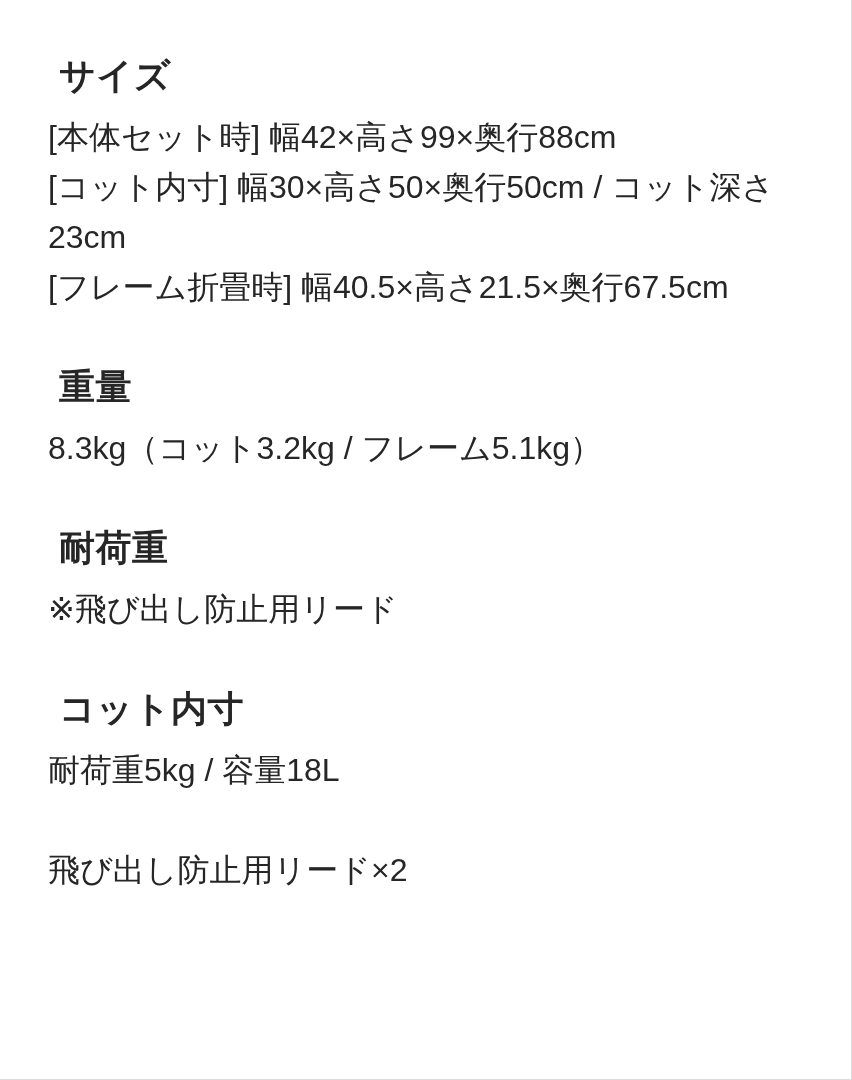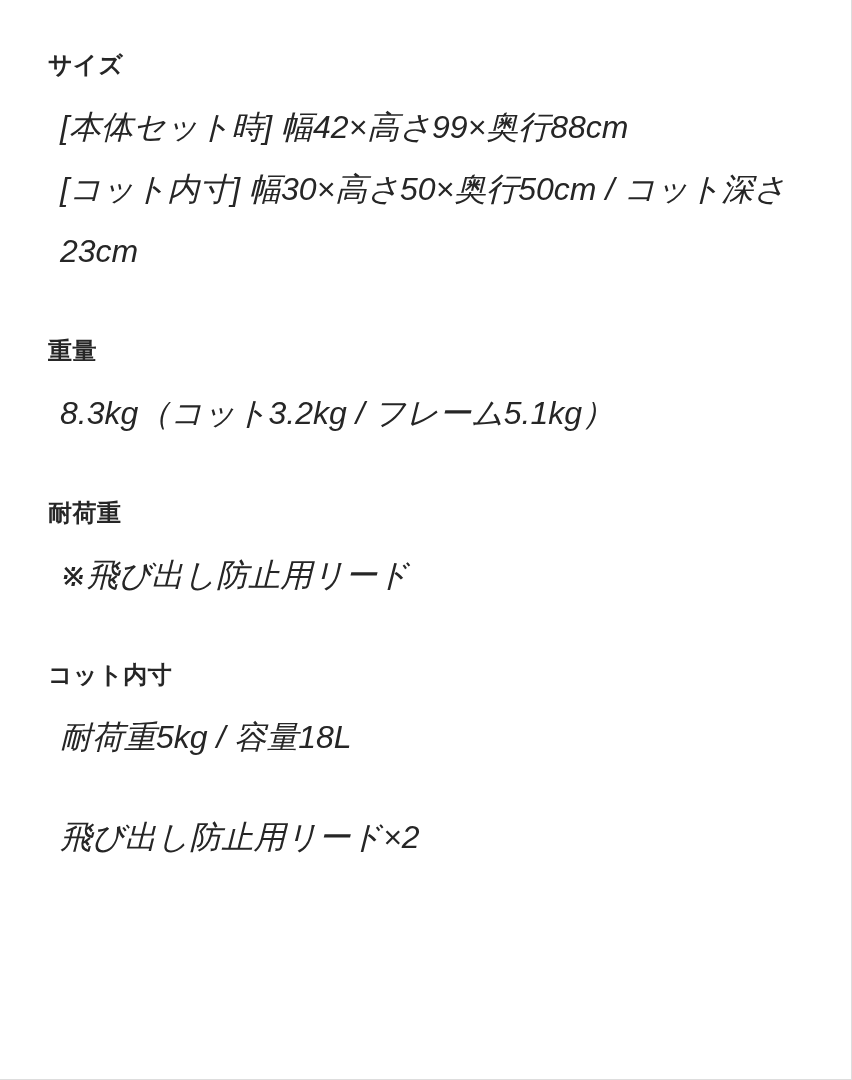--- a/index.html
+++ b/index.html
@@ -21,43 +21,43 @@
     line-height: 50px;
     overflow: hidden;
   }
   .spec-section {
     margin: 0 0 50px 0;
   }
   .spec-section:last-child {
     margin-bottom: 0;
   }
   .spec-title {
-    margin: 0;
-    font-size: 24px;
+    margin: 11px;
+    font-size: 36px;
     font-weight: 700;
     line-height: 50px;
     letter-spacing: 0.5px;
   }
   .spec-line {
-    margin: 12px;
+    margin: 0;
     font-weight: 400;
     line-height: 50px;
-    font-style: italic;
   }
 </style>
 </head>
 <body>
 
 <div class="page">
 
   <section class="spec-section">
     <h3 class="spec-title">サイズ</h3>
     <p class="spec-line">[本体セット時] 幅42×高さ99×奥行88cm</p>
     <p class="spec-line">[コット内寸] 幅30×高さ50×奥行50cm / コット深さ</p>
     <p class="spec-line">23cm</p>
+    <p class="spec-line">[フレーム折畳時] 幅40.5×高さ21.5×奥行67.5cm</p>
   </section>
 
   <section class="spec-section">
     <h3 class="spec-title">重量</h3>
     <p class="spec-line">8.3kg（コット3.2kg / フレーム5.1kg）</p>
   </section>
 
   <section class="spec-section">
     <h3 class="spec-title">耐荷重</h3>
     <p class="spec-line">※飛び出し防止用リード</p>

